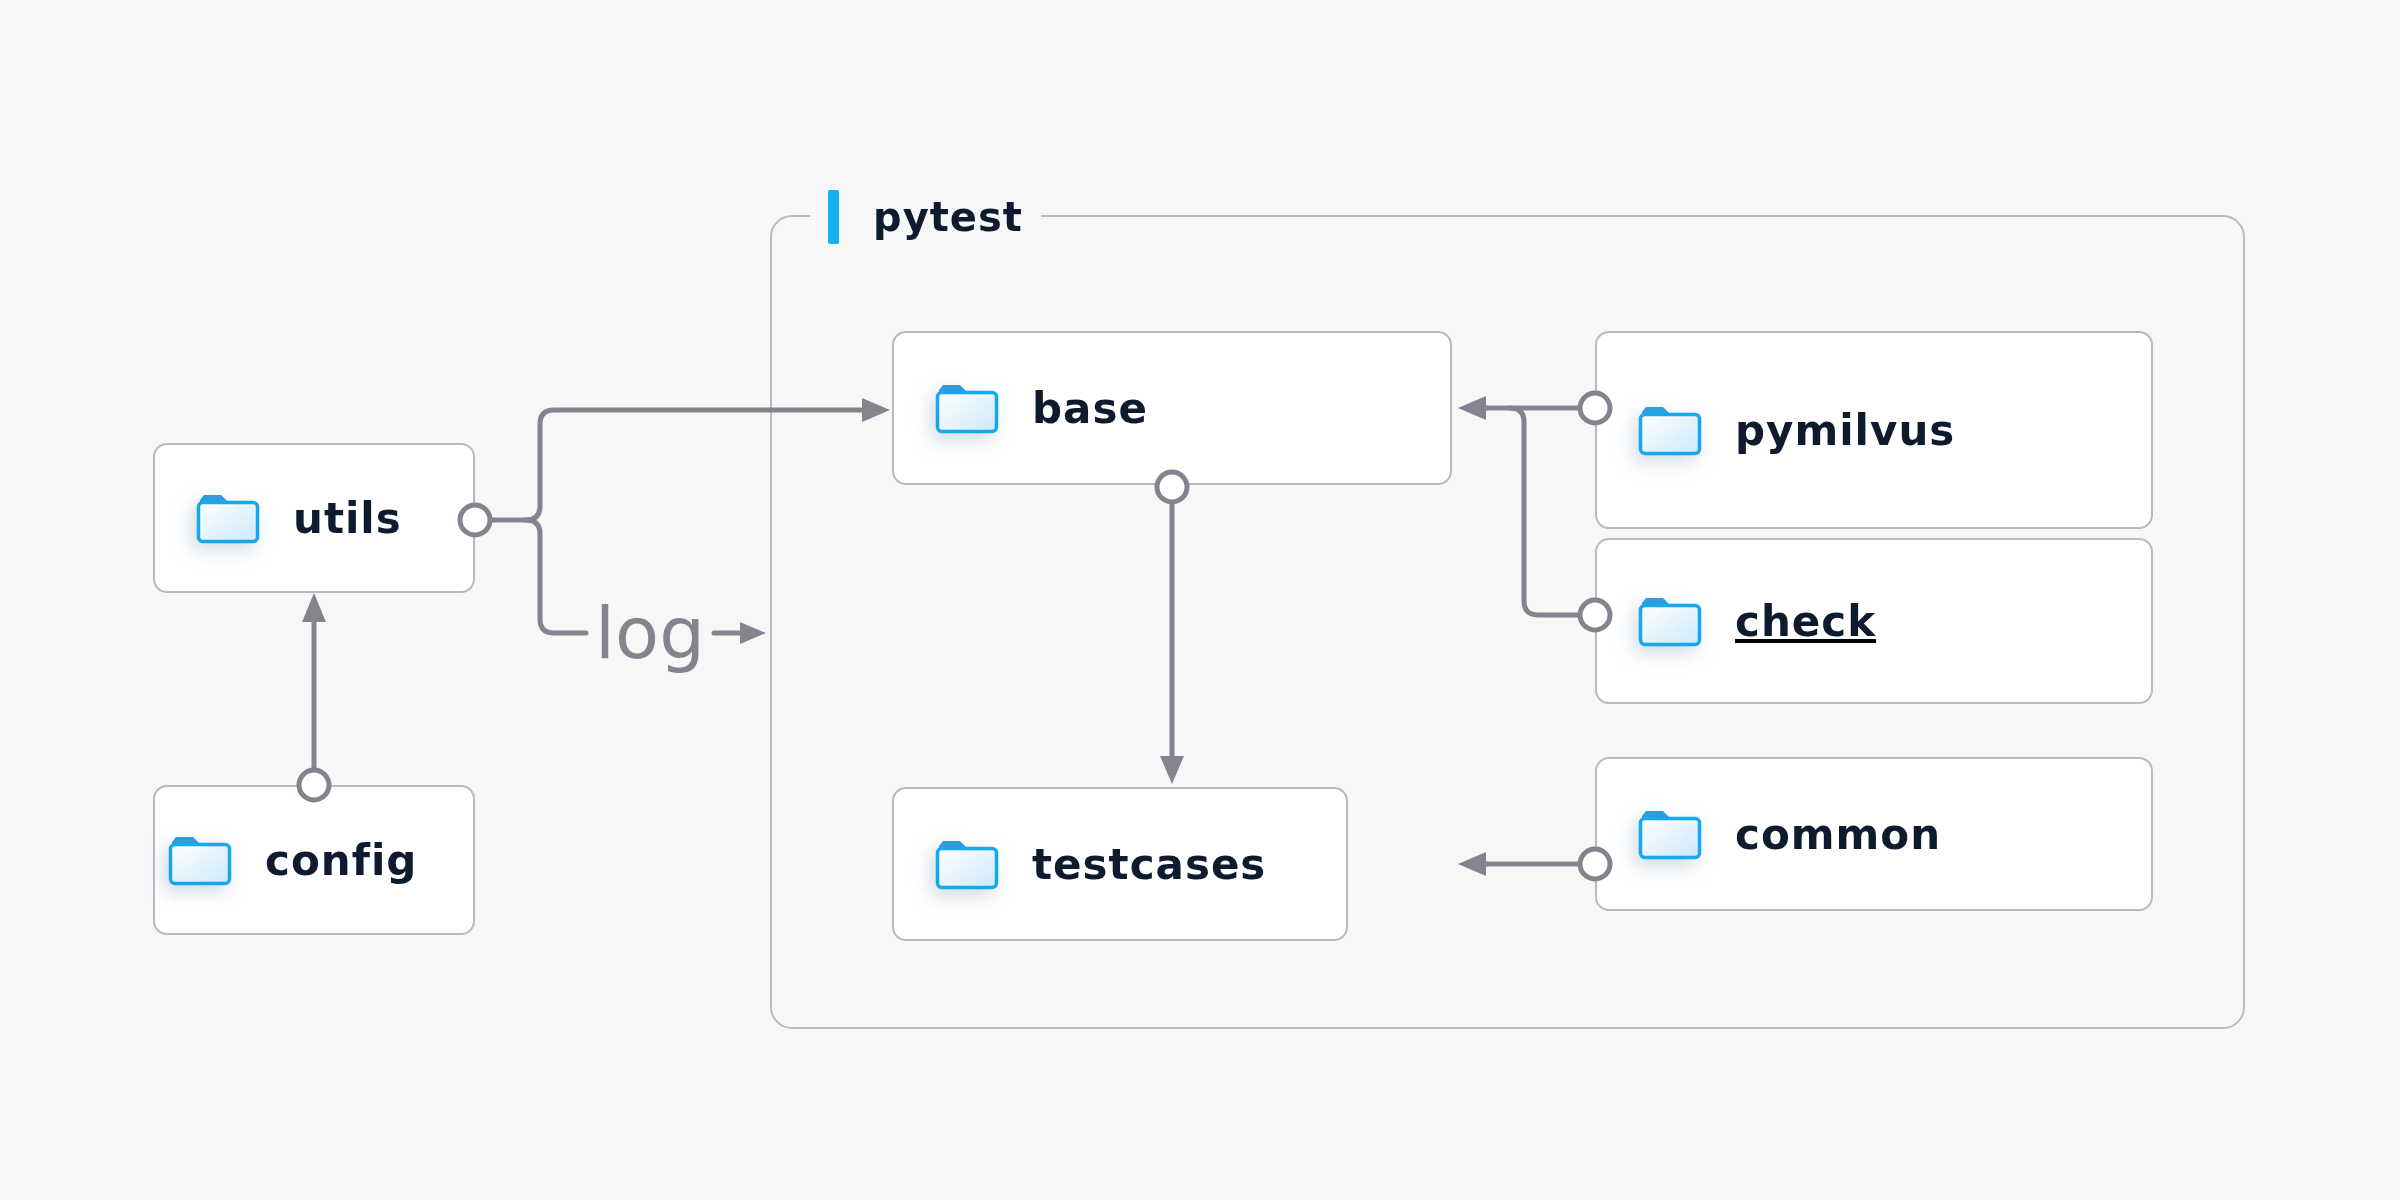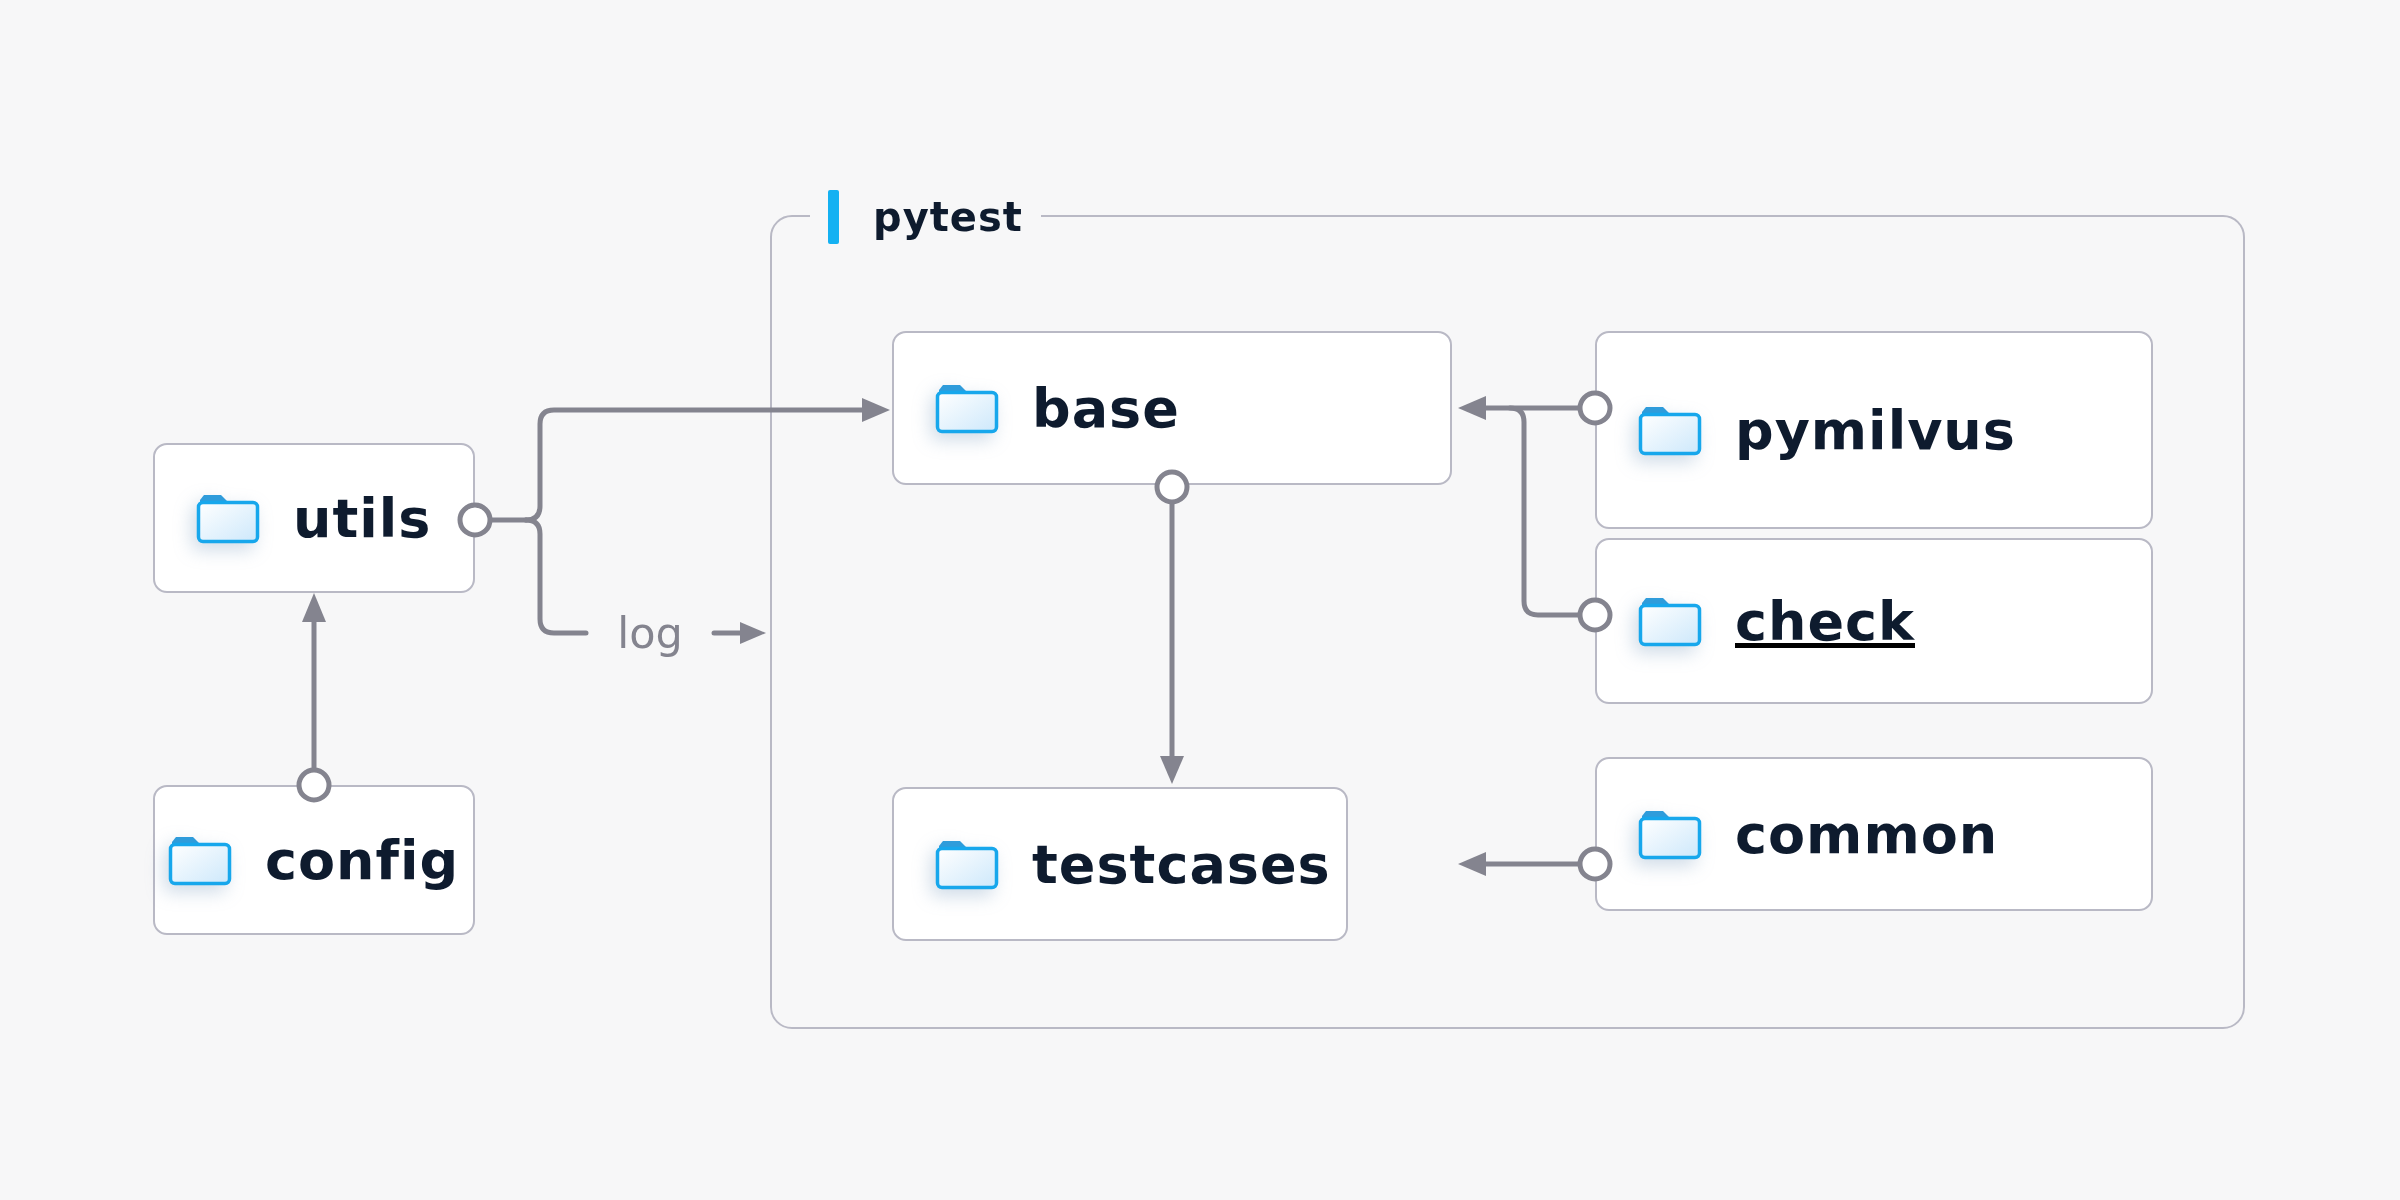--- a/index.html
+++ b/index.html
@@ -21,39 +21,39 @@
     display:flex;align-items:center;gap:34px;padding:0 18px;
     background:var(--bg);z-index:4;
   }
   .group-label .bar{width:11px;height:54px;border-radius:2px;background:var(--accent);}
   .group-label .txt{font-size:40px;font-weight:700;color:var(--text);letter-spacing:1px;}
 
   .node{
     position:absolute;display:flex;align-items:center;gap:32px;padding-left:40px;
     background:#ffffff;border:2px solid var(--border);border-radius:14px;z-index:2;
   }
-  .node .label{font-size:54px;font-weight:700;color:var(--text);letter-spacing:1px;}
+  .node .label{font-size:42px;font-weight:700;color:var(--text);letter-spacing:1px;}
   .node-utils    {left:153px; top:443px; width:322px; height:150px;}
   .node-config   {left:153px; top:785px; width:322px; height:150px;padding-left:12px;}
   .node-base     {left:892px; top:331px; width:560px; height:154px;}
   .node-pymilvus {left:1595px;top:331px; width:558px; height:198px;}
   .node-check    {left:1595px;top:538px; width:558px; height:166px;text-decoration:underline;}
   .node-testcases{left:892px; top:787px; width:456px; height:154px;}
   .node-common   {left:1595px;top:757px; width:558px; height:154px;}
 
   .folder{width:66px;height:54px;flex:0 0 auto;filter:drop-shadow(-5px 7px 9px rgba(100,140,180,0.30));}
 
   svg.edges{position:absolute;left:0;top:0;z-index:3;pointer-events:none;}
   .edge{stroke:var(--line);stroke-width:5;fill:none;stroke-linecap:round;}
   .edge-head{fill:var(--line);stroke:none;}
   .edge-port{fill:#ffffff;stroke:var(--line);stroke-width:5;}
 
   .edge-label{
     position:absolute;left:588px;top:600px;width:124px;height:66px;line-height:66px;
-    text-align:center;font-size:43px;font-weight:500;color:var(--muted);z-index:3;
+    text-align:center;font-size:72px;font-weight:500;color:var(--muted);z-index:3;
   }
 </style>
 </head>
 <body>
 
 <div class="canvas">
 
   <svg width="0" height="0" style="position:absolute" aria-hidden="true">
     <defs>
       <linearGradient id="foldergrad" x1="0" y1="0" x2="1" y2="1">

